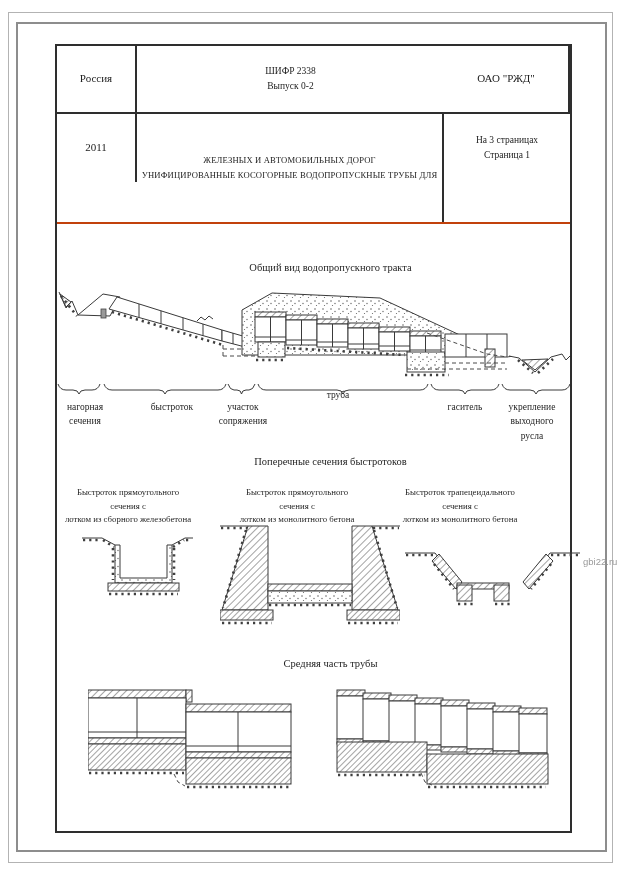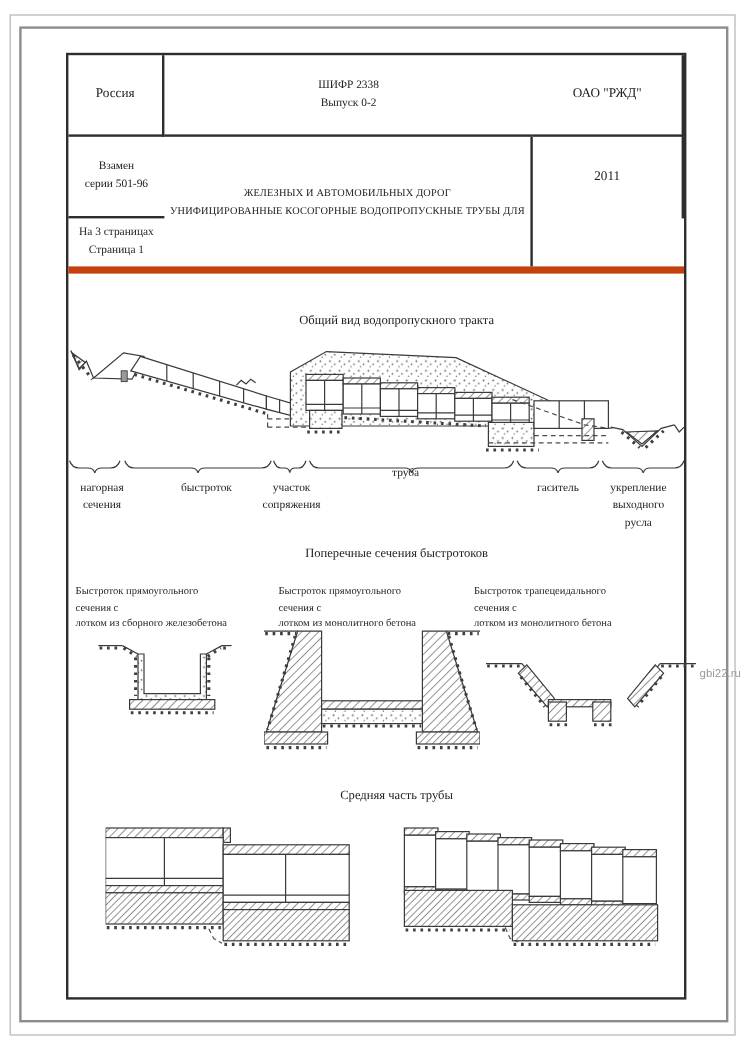--- a/index.html
+++ b/index.html
@@ -6,35 +6,35 @@
   .page{position:relative;width:620px;height:877px;background:#fff;overflow:hidden;
         font-family:"Liberation Serif", serif;color:#222;}
   .outer-border{position:absolute;left:8px;top:12px;width:603px;height:849px;
         border:1px solid #b3b3b3;}
   .inner-frame{position:absolute;left:16px;top:22px;width:587px;height:826px;
         border:2px solid #8d8d8d;}
   .content-frame{position:absolute;left:55px;top:44px;width:513px;height:785px;
         border:2px solid #2e2e2e;}
   
   .htable{display:grid;grid-template-columns:80px 1fr 126px;grid-template-rows:68px 68px 40px;
-        width:513px;border-bottom:6px solid #c2410c;}
+        width:513px;border-bottom:2px solid #c2410c;}
   .cell{display:flex;flex-direction:column;align-items:center;justify-content:center;
         text-align:center;font-size:11px;line-height:1.55;}
   .br{border-right:2px solid #2e2e2e;}
   .bb{border-bottom:2px solid #2e2e2e;}
   .cell.bold{font-weight:bold;}
   .cell.small{font-size:9.5px;}
   .caps{font-size:8.6px;letter-spacing:.15px;line-height:1.7;}
   .span2{grid-row:2/4;grid-column:2;}
   
   .abs{position:absolute;}
   .dtitle{width:547px;text-align:center;font-size:10.5px;color:#1f1f1f;}
   .gv-label{text-align:center;font-size:9.5px;line-height:1.5;color:#1f1f1f;}
   .gv-label span{display:block;}
-  .caption{font-size:8.8px;line-height:1.55;color:#1f1f1f;}
+  .caption{text-align:center;font-size:8.8px;line-height:1.55;color:#1f1f1f;}
   .caption span{display:block;}
   .watermark{position:absolute;left:583px;top:556px;font-family:"Liberation Sans",sans-serif;
         font-size:9.5px;color:#9a9a9a;}
   svg .ln{stroke:#3a3a3a;stroke-width:1;fill:none;}
   svg .lnf{stroke:#3a3a3a;stroke-width:1;}
   svg .tick{stroke:#3f3f3f;stroke-width:2.6;fill:none;stroke-dasharray:2.2 4;}
   svg .dash{stroke:#4a4a4a;stroke-width:1;fill:none;stroke-dasharray:4 3;}
 </style>
 </head>
 <body>
@@ -72,24 +72,20 @@
       <div class="cell bb small">
         <span>ШИФР 2338</span>
         <span>Выпуск 0-2</span>
       </div>
       <div class="cell br bb">
         <span>ОАО "РЖД"</span>
       </div>
       <div class="cell br caps span2">
         <span>ЖЕЛЕЗНЫХ И АВТОМОБИЛЬНЫХ ДОРОГ</span>
         <span>УНИФИЦИРОВАННЫЕ КОСОГОРНЫЕ ВОДОПРОПУСКНЫЕ ТРУБЫ ДЛЯ</span>
-      </div>
-      <div class="cell bb small">
-        <span>Взамен</span>
-        <span>серии 501-96</span>
       </div>
       <div class="cell br">
         <span>2011</span>
       </div>
       <div class="cell small">
         <span>На 3 страницах</span>
         <span>Страница 1</span>
       </div>
     </div>
 

